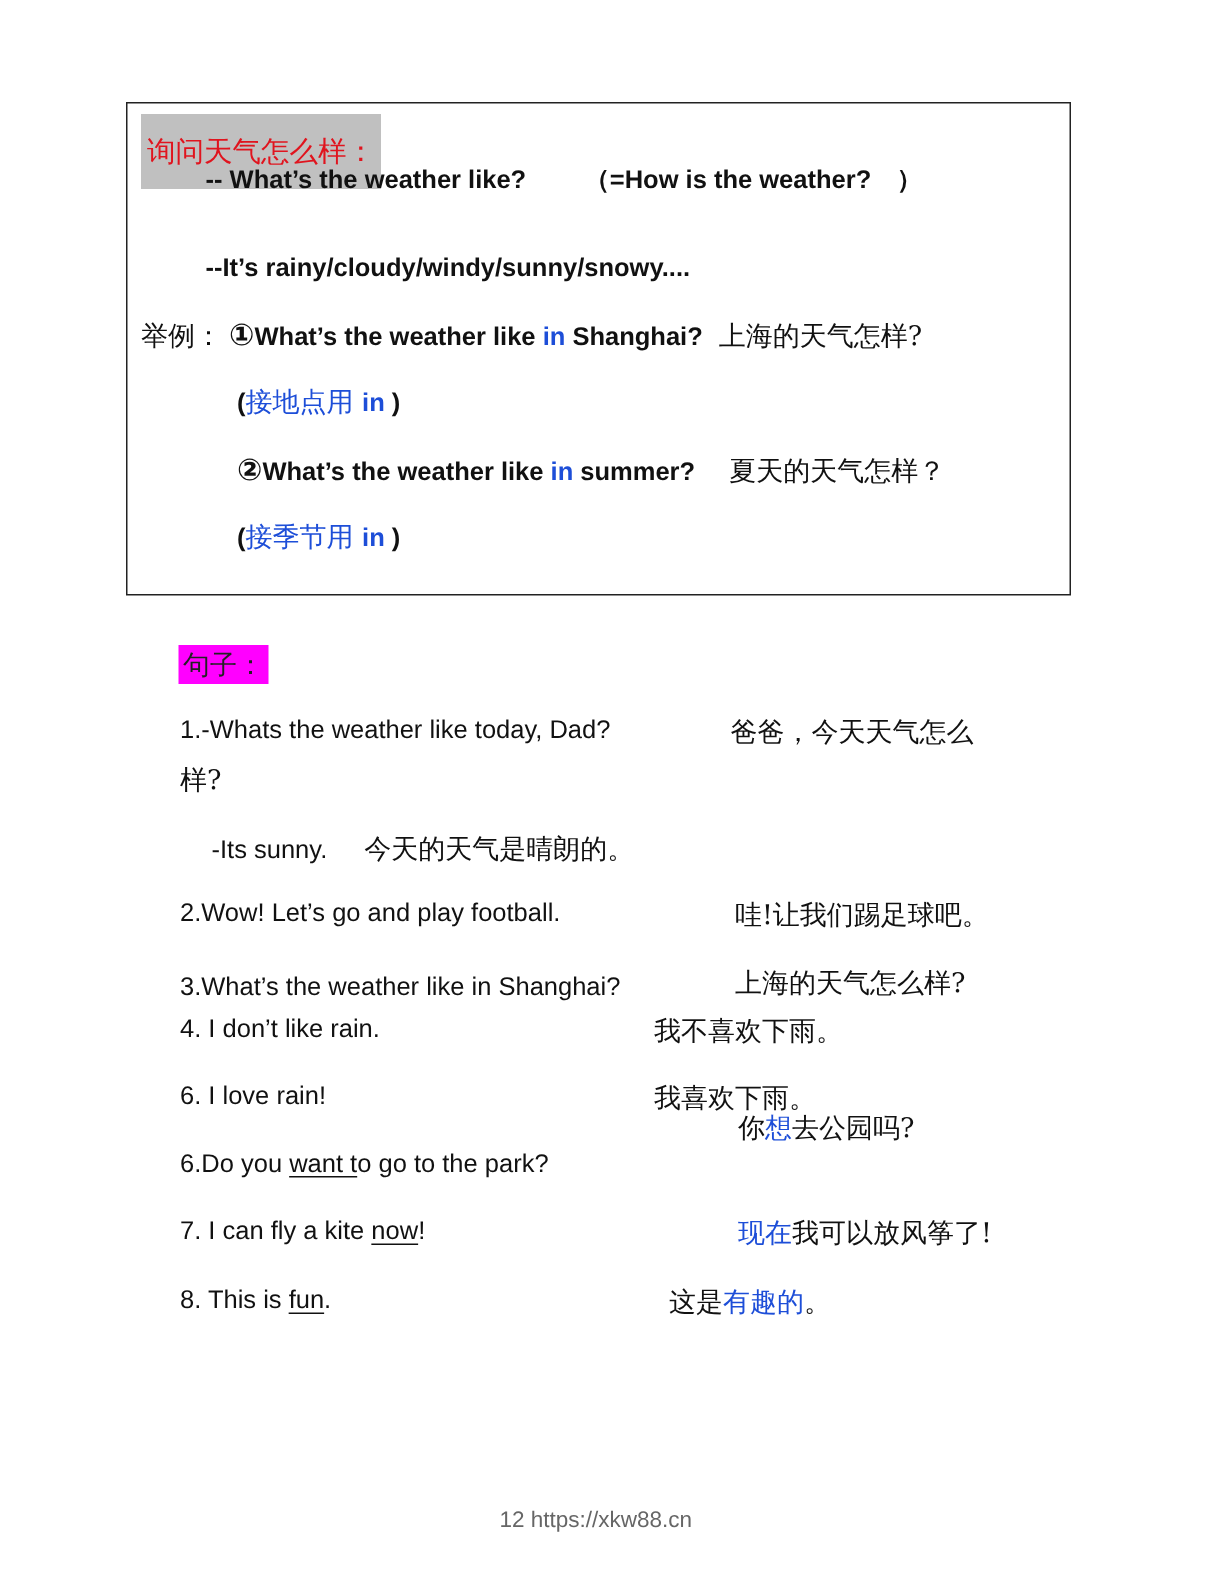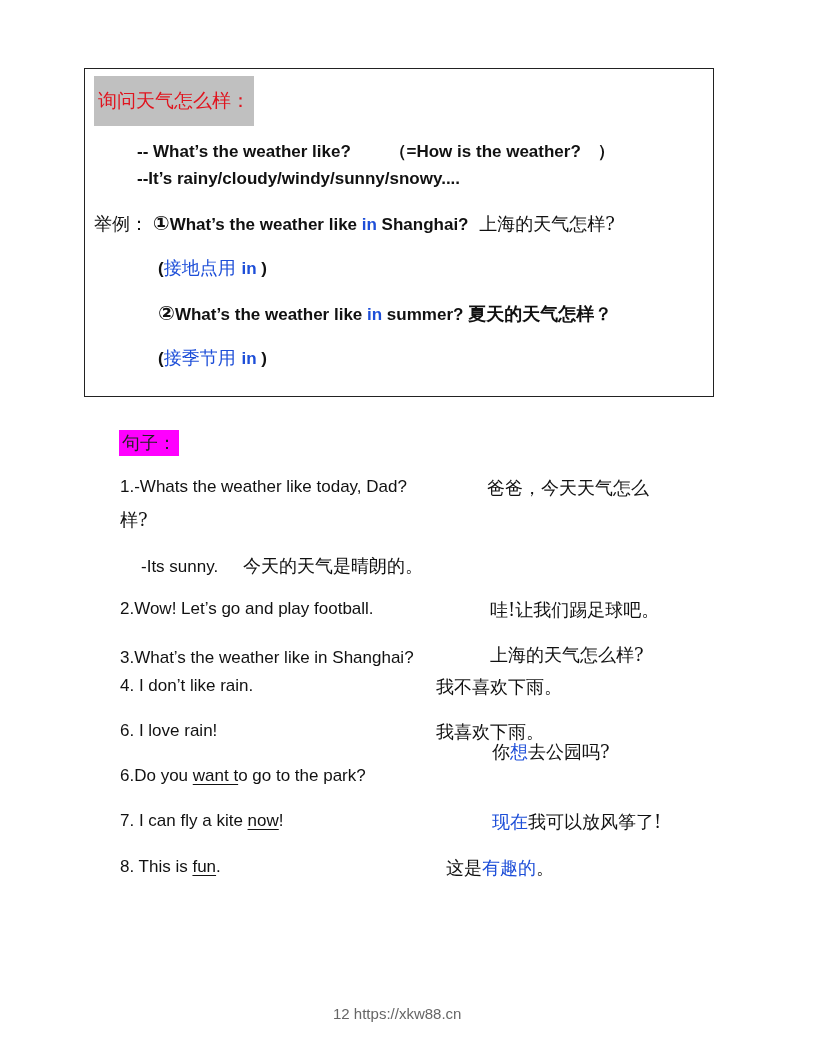--- a/index.html
+++ b/index.html
@@ -17,40 +17,40 @@
   .ul { text-decoration: underline; text-underline-offset: 3px; }
   .footer { font-size: 15px; color: #666; }
 </style>
 </head>
 <body>
 
 <div class="box"></div>
 
 <span class="abs hl-gray" style="left:94px;top:76px;">询问天气怎么样：</span>
 
-<div class="abs bold" style="left:137px;top:140px;">
+<div class="abs bold" style="left:137px;top:108px;">
   <span>-- What’s the weather like?</span>
   <span style="margin-left:34px;">（=How is the weather?　）</span>
 </div>
 
 <div class="abs bold" style="left:137px;top:169px;">--It’s rainy/cloudy/windy/sunny/snowy....</div>
 
 <div class="abs bold" style="left:94px;top:211px;">
   <span class="zh" style="font-weight:normal;">举例：</span>
   <span style="font-size:20px;">①</span><span>What’s the weather like </span><span class="red">in</span><span> Shanghai?</span>
   <span class="zh" style="margin-left:6px;font-weight:normal;">上海的天气怎样?</span>
 </div>
 
 <div class="abs bold" style="left:158px;top:256px;">
   <span>(</span><span class="red zh" style="font-weight:normal;">接地点用 </span><span class="red">in</span><span> )</span>
 </div>
 
 <div class="abs bold" style="left:158px;top:301px;">
   <span style="font-size:20px;">②</span><span>What’s the weather like </span><span class="red">in</span><span> summer?</span>
-  <span class="zh" style="font-weight:bold;">夏天的天气怎样？</span>
+  <span class="zh" style="margin-left:18px;font-weight:normal;">夏天的天气怎样？</span>
 </div>
 
 <div class="abs bold" style="left:158px;top:346px;">
   <span>(</span><span class="red zh" style="font-weight:normal;">接季节用 </span><span class="red">in</span><span> )</span>
 </div>
 
 <span class="abs hl-pink" style="left:119px;top:430px;">句子：</span>
 
 <div class="abs plain" style="left:120px;top:477px;">1.-Whats the weather like today, Dad?</div>
 <div class="abs zh" style="left:487px;top:476px;">爸爸，今天天气怎么</div>

